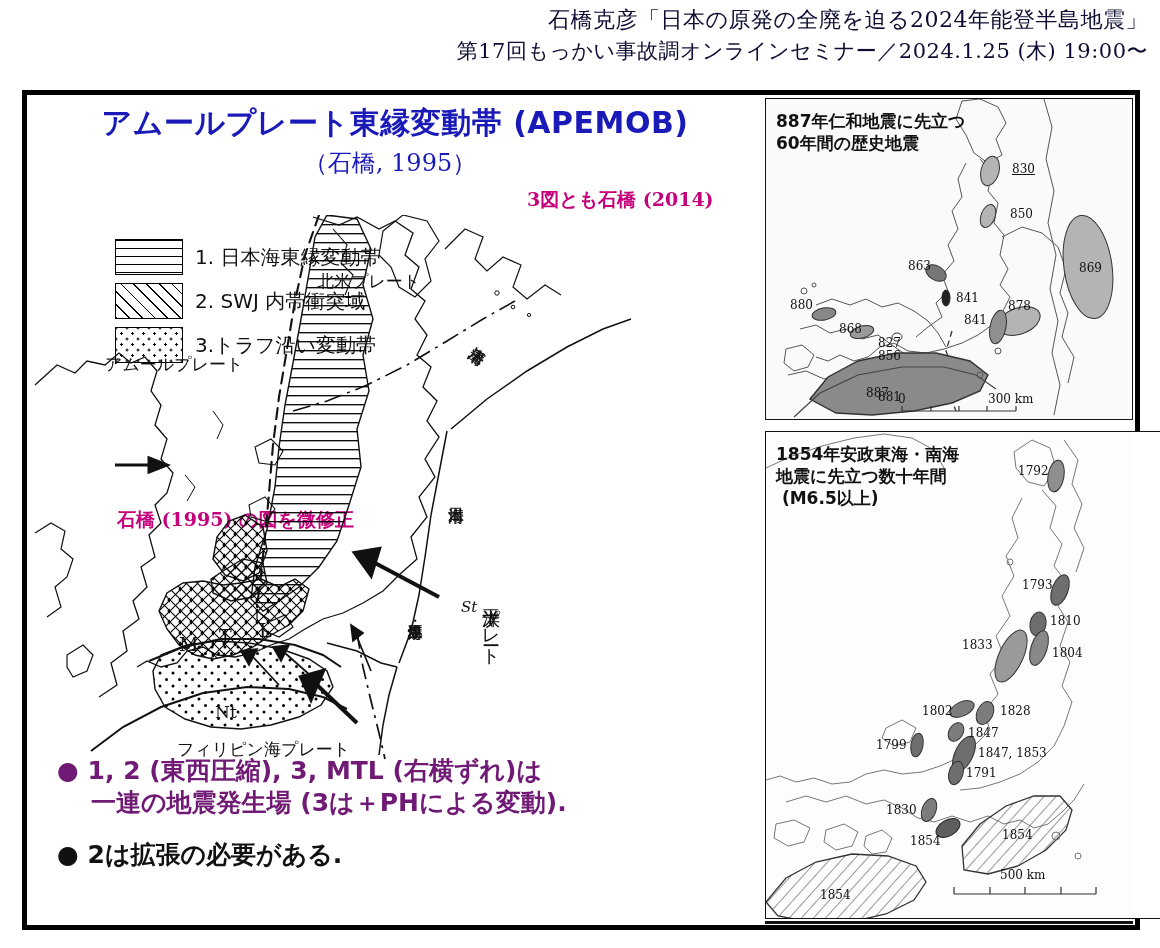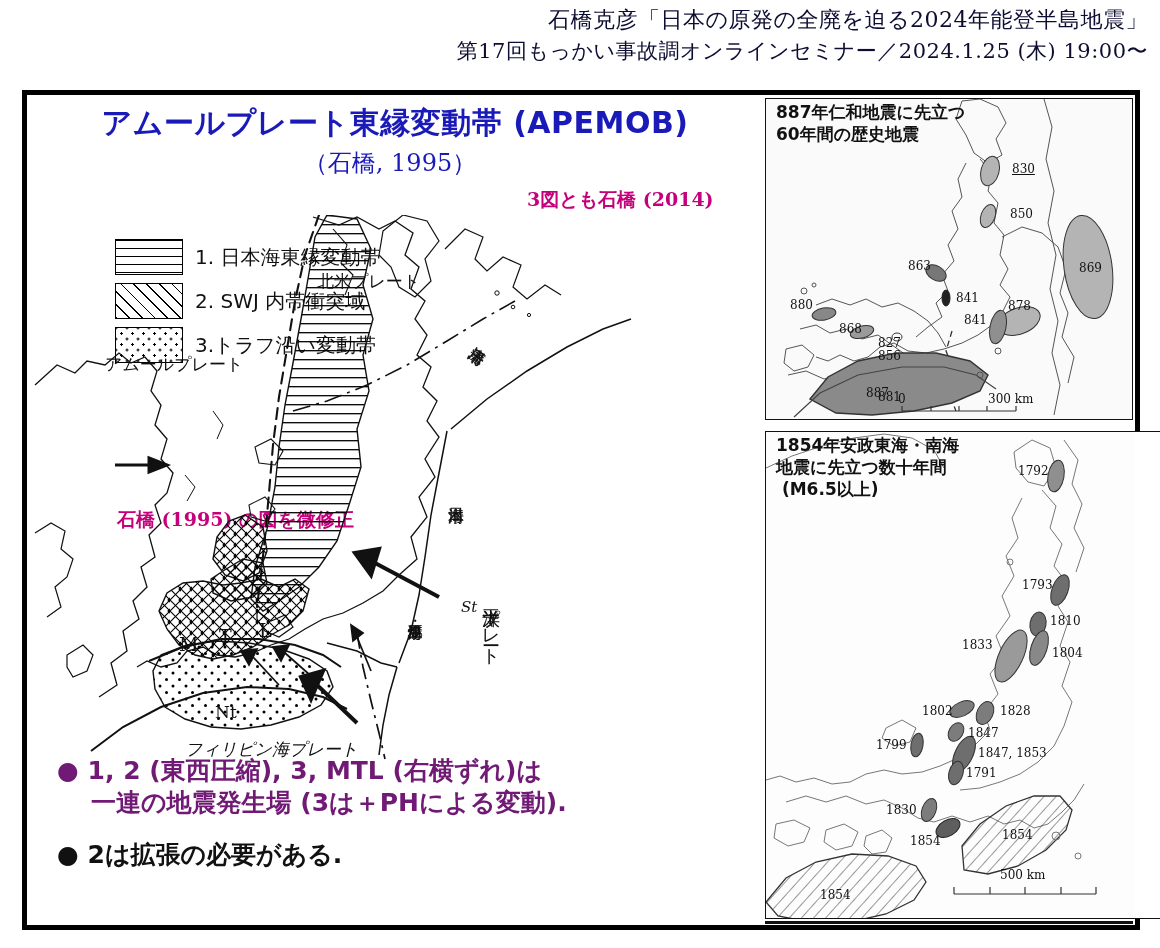--- a/index.html
+++ b/index.html
@@ -69,21 +69,21 @@
 
   
   #inset-top{position:absolute;left:738px;top:3px;width:368px;height:322px;
              border:1.6px solid #111;background:#fff;box-sizing:border-box;
              overflow:hidden;}
   #inset-bot{position:absolute;left:738px;top:336px;width:396px;height:488px;
              border:1.6px solid #111;background:#fff;box-sizing:border-box;
              overflow:hidden;}
   #inset-bot-rule{position:absolute;left:738px;top:826px;width:368px;height:3px;
                   background:#111;}
-  .inset-title{position:absolute;left:10px;top:2px;font-size:17px;
+  .inset-title{position:absolute;left:10px;top:11px;font-size:17px;
                font-weight:bold;color:#111;line-height:1.3;white-space:pre;}
   .yr{position:absolute;font-family:"DejaVu Serif","Liberation Serif",serif;
       font-size:12px;color:#111;white-space:nowrap;}
   .scale-txt{position:absolute;font-family:"DejaVu Serif","Liberation Serif",serif;
              font-size:12px;color:#111;}
 </style>
 </head>
 <body>
 
 <div id="header">
@@ -220,21 +220,21 @@
         <path d="M158,260 L168,272 L160,286" fill="none" stroke="#111" stroke-width="1"></path>
       </svg>
 
       
       <span class="mlabel" style="left:78px;top:138px;font-size:17px;">アムールプレート</span>
       <span class="mlabel" style="left:290px;top:55px;font-size:17px;">北米プレート</span>
       <span class="mlabel vlabel" style="left:452px;top:125px;font-size:16px;transform:rotate(38deg);">千島海溝</span>
       <span class="mlabel vlabel" style="left:418px;top:280px;font-size:16px;">日本海溝</span>
       <span class="mlabel vlabel" style="left:378px;top:398px;font-size:15px;">伊豆・小笠原海溝</span>
       <span class="mlabel vlabel" style="left:452px;top:380px;font-size:18px;">太平洋プレート</span>
-      <span class="mlabel" style="left:158px;top:523px;font-size:17px;font-style:italic;">フィリピン海プレート</span>
+      <span class="mlabel" style="left:150px;top:523px;font-size:17px;">フィリピン海プレート</span>
       <span class="mlabel serifL" style="left:152px;top:418px;font-size:19px;">M</span>
       <span class="mlabel serifL" style="left:192px;top:410px;font-size:19px;">T</span>
       <span class="mlabel serifL" style="left:232px;top:404px;font-size:19px;">L</span>
       <span class="mlabel serifL" style="left:188px;top:487px;font-size:17px;">Nt</span>
       <span class="mlabel slabel" style="left:434px;top:383px;font-size:15px;">St</span>
     </div>
 
     <div id="bullets">
       <div>
         <div class="b-line b-magenta">

